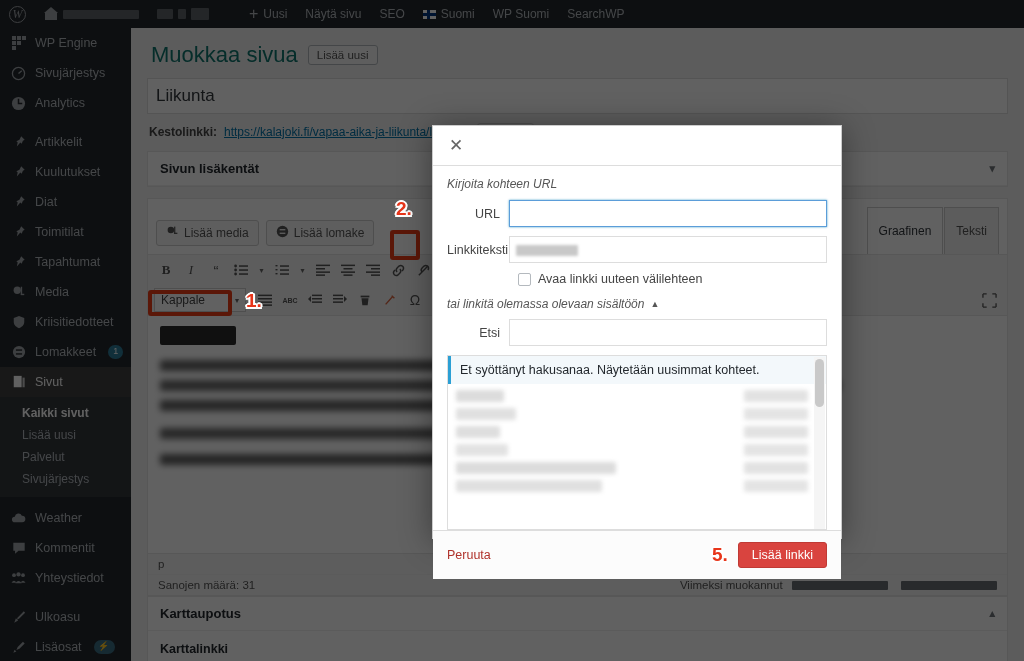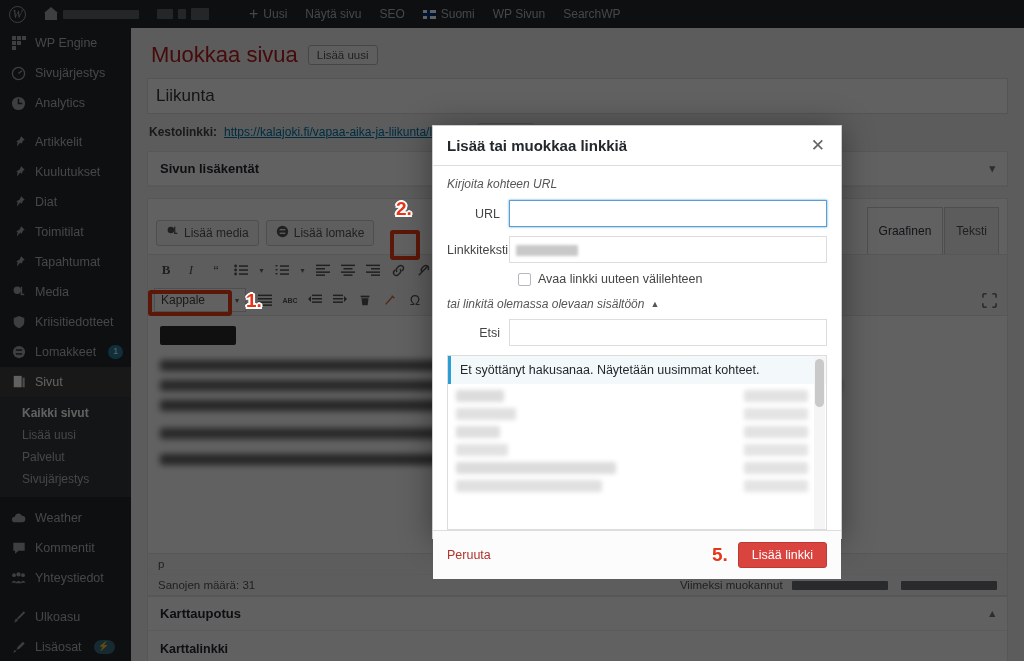--- a/index.html
+++ b/index.html
@@ -67,21 +67,21 @@
     padding: 1px 5px; margin-left: 4px; line-height: 1.3;
   }
   .badge.bolt { background: #3a6f85; }
   .submenu { background: #32373c; padding: 5px 0 7px 0; }
   .sub-item { padding: 4px 24px 4px 22px; font-size: 12px; color: #b4b9be; }
   .sub-item.current { color: #fff; font-weight: bold; }
 
   
   #main { position: absolute; top: 28px; left: 131px; width: 893px; height: 633px; padding: 8px 16px 0 16px; }
   .page-title-row { display: flex; align-items: center; gap: 10px; margin: 6px 0 10px 4px; }
-  .page-title { font-size: 22px; font-weight: normal; color: #b91c1c; font-family: "Liberation Sans", sans-serif; }
+  .page-title { font-size: 22px; font-weight: normal; color: #0f766e; font-family: "Liberation Sans", sans-serif; }
   .add-new-btn {
     font-size: 11.5px; padding: 3px 8px; border: 1px solid #b4b9be; border-radius: 3px;
     background: #f7f7f7; color: #555;
   }
   .title-input {
     width: 100%; height: 36px; padding: 3px 8px; font-size: 17px;
     border: 1px solid #ddd; background: #fff; color: #32373c; display: flex; align-items: center;
   }
   .permalink-row { margin: 9px 0 10px 2px; font-size: 12px; color: #444; display: flex; align-items: center; gap: 7px; }
   .permalink-row b { font-weight: bold; }
@@ -209,21 +209,21 @@
       <span>Näytä sivu</span>
     </div>
     <div class="ab-item">
       <span>SEO</span>
     </div>
     <div class="ab-item">
       <span class="flag-fi"></span>
       <span>Suomi</span>
     </div>
     <div class="ab-item">
-      <span>WP Sivun</span>
+      <span>WP Suomi</span>
     </div>
     <div class="ab-item">
       <span>SearchWP</span>
     </div>
   </div>
 
   <div id="sidebar">
 
     <div class="menu-item">
       <span class="mi-ico">
@@ -618,21 +618,20 @@
   <div id="dim"></div>
 
   <div class="redbox" style="left:148px;top:290px;width:84px;height:26px;"></div>
   <div class="redbox" style="left:390px;top:230px;width:30px;height:30px;"></div>
 
   <div class="marker" style="left:246px;top:290px;">1.</div>
   <div class="marker" style="left:396px;top:198px;">2.</div>
 
   <div id="modal">
     <div class="modal-head">
-      <span class="modal-title">Lisää tai muokkaa linkkiä</span>
       <span class="modal-close">✕</span>
     </div>
 
     <div class="modal-body">
       <div class="hint">Kirjoita kohteen URL</div>
 
       <div class="field-row">
         <span class="field-label">URL</span>
         <span class="field-input focus"></span>
       </div>

